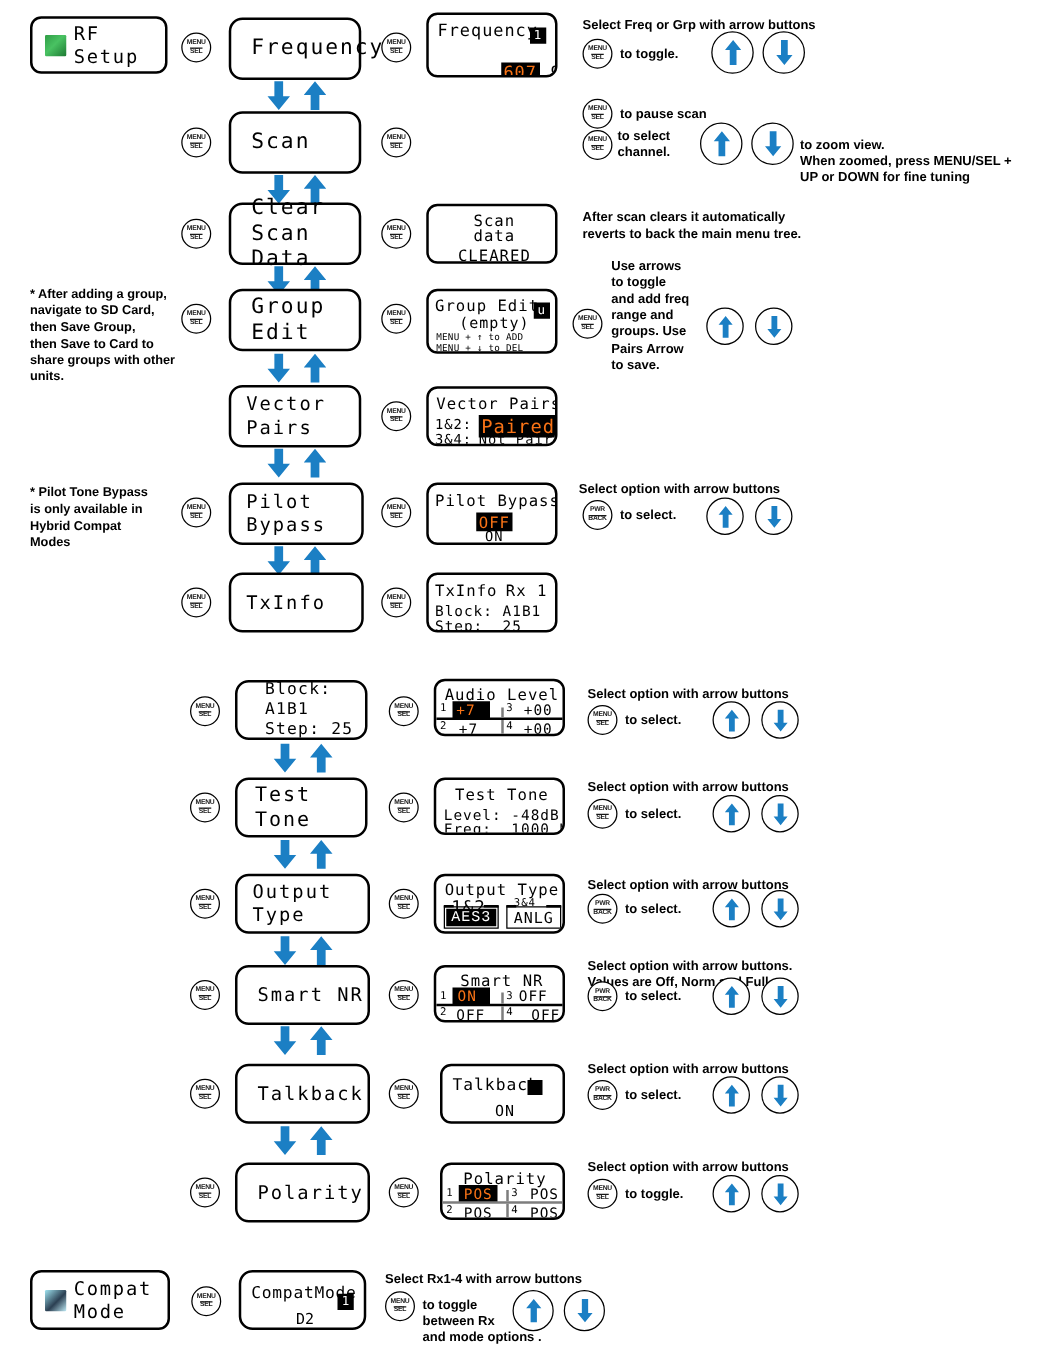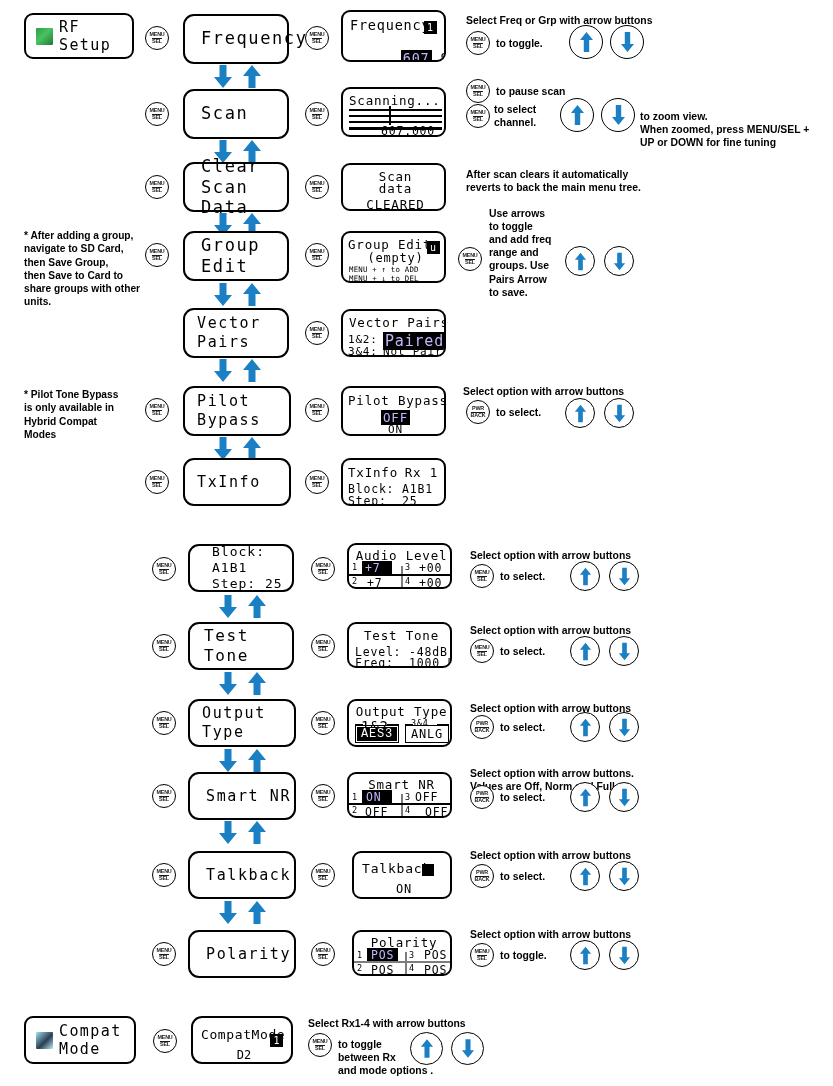--- a/index.html
+++ b/index.html
@@ -62,21 +62,21 @@
     position:absolute;
     border:2.2px solid #000;
     border-radius:9px;
     background:#fff;
     font-family:"DejaVu Sans Mono", monospace;
     font-size:12.5px;
     letter-spacing:0.8px;
     overflow:hidden;
   }
   .pl { position:absolute; white-space:pre; }
-  .inv { background:#000; color:#c4b5fd; padding:0 2px; }
+  .inv { background:#000; color:#f97316; padding:0 2px; }
   .sq  { display:inline-block; width:12px; height:12px; background:#000; vertical-align:-2px; }
   .sqn { display:inline-block; width:13px; height:13px; background:#000; color:#fff;
          font-size:10px; line-height:13px; text-align:center; vertical-align:-2px; }
   .tiny { font-size:7.4px; letter-spacing:0.2px; }
   .hr { position:absolute; background:#000; height:2px; }
   .vr { position:absolute; background:#000; width:2px; }
   .vg { position:absolute; background:#7d7d7d; width:2px; }
   .hg { position:absolute; background:#7d7d7d; height:2px; }
   .idx { font-size:8.5px; }
 
@@ -193,29 +193,20 @@
 <div class="key" style="left:145px; top:102px; width:24px; height:24px;">
   <span>MENU</span>
   <span class="b">SEL</span>
 </div>
 <div class="lcd big" style="left:183px; top:89px; width:106px; height:50px;">
   <div class="menu-label">Scan</div>
 </div>
 <div class="key" style="left:305px; top:102px; width:24px; height:24px;">
   <span>MENU</span>
   <span class="b">SEL</span>
-</div>
-<div class="panel" style="left:341px; top:87px; width:105px; height:50px;">
-  <div class="pl" style="left:6px; top:4px; font-size:12.5px;">Scanning...</div>
-  <div class="hr" style="left:6px; top:20px; width:93px;"></div>
-  <div class="hr" style="left:6px; top:26px; width:93px;"></div>
-  <div class="hr" style="left:6px; top:32px; width:93px;"></div>
-  <div class="vr" style="left:46px; top:17px; height:19px;"></div>
-  <div class="hr" style="left:6px; top:38px; width:93px; height:2.5px;"></div>
-  <div class="pl" style="left:38px; top:35px; font-size:11.5px;">607.000</div>
 </div>
 <div class="key" style="left:466px; top:79px; width:24px; height:24px;">
   <span>MENU</span>
   <span class="b">SEL</span>
 </div>
 <div class="note b" style="left:496px; top:85px;">to pause scan</div>
 <div class="key" style="left:466px; top:104px; width:24px; height:24px;">
   <span>MENU</span>
   <span class="b">SEL</span>
 </div>

